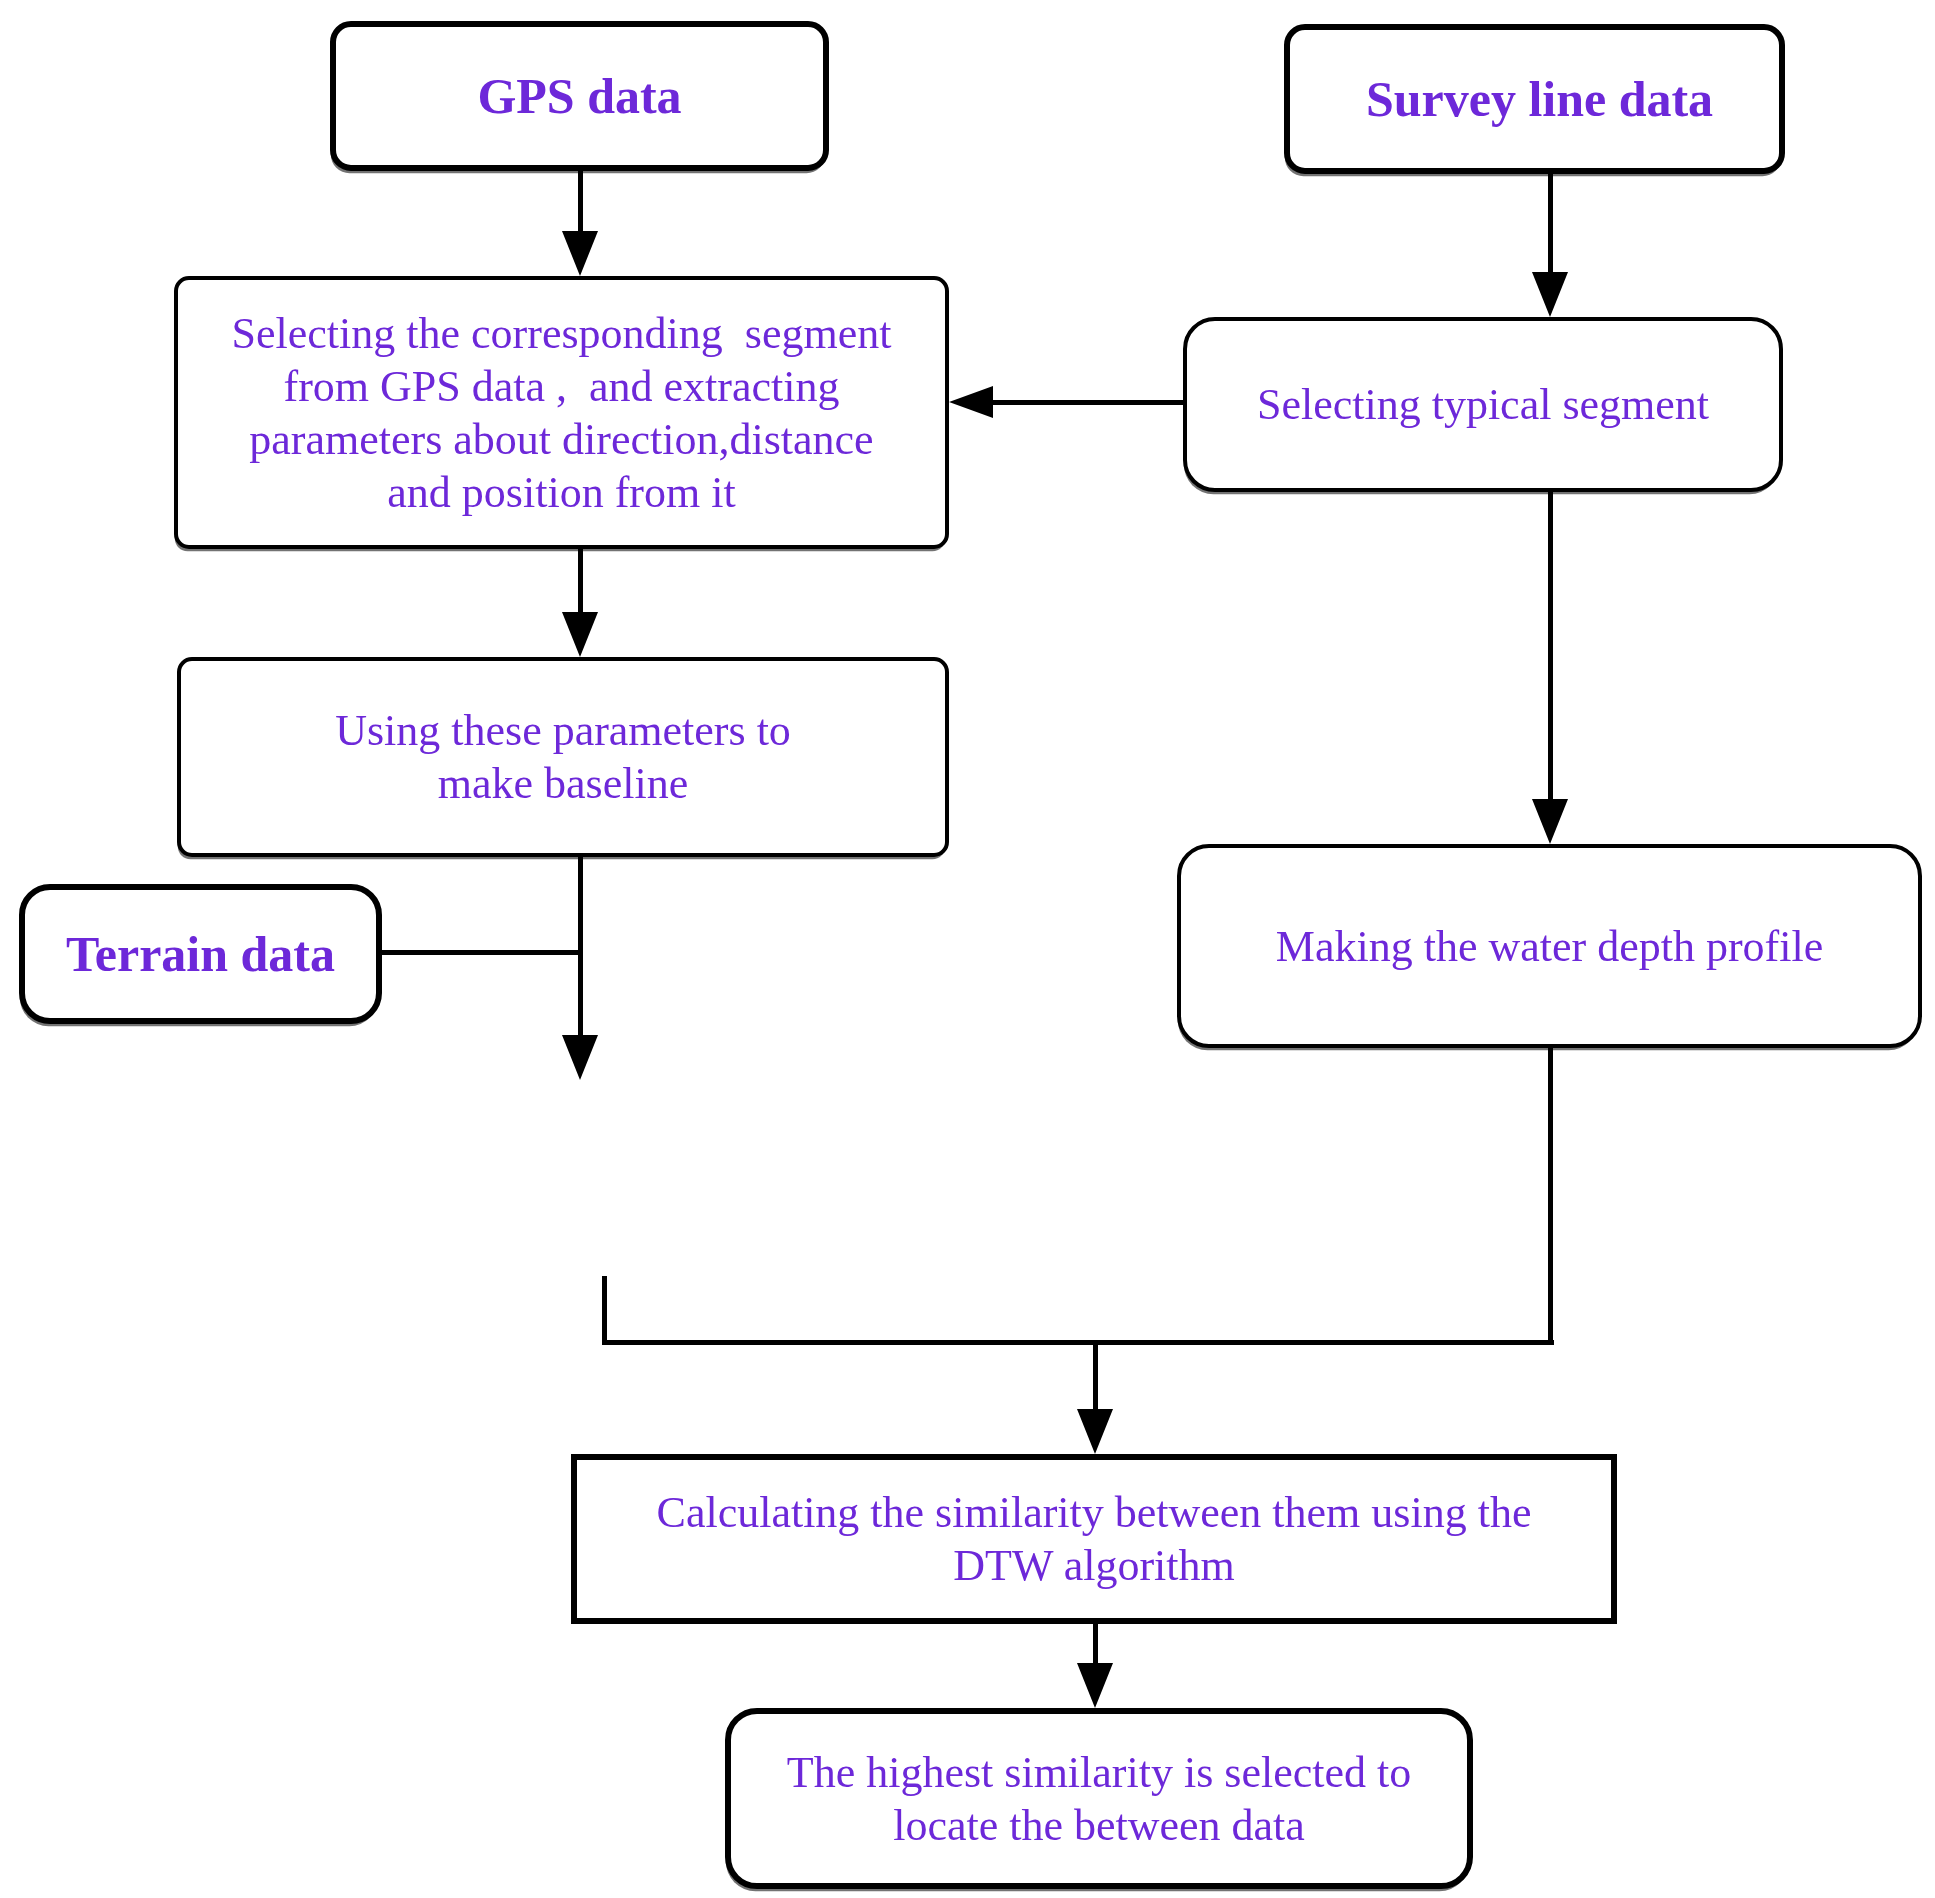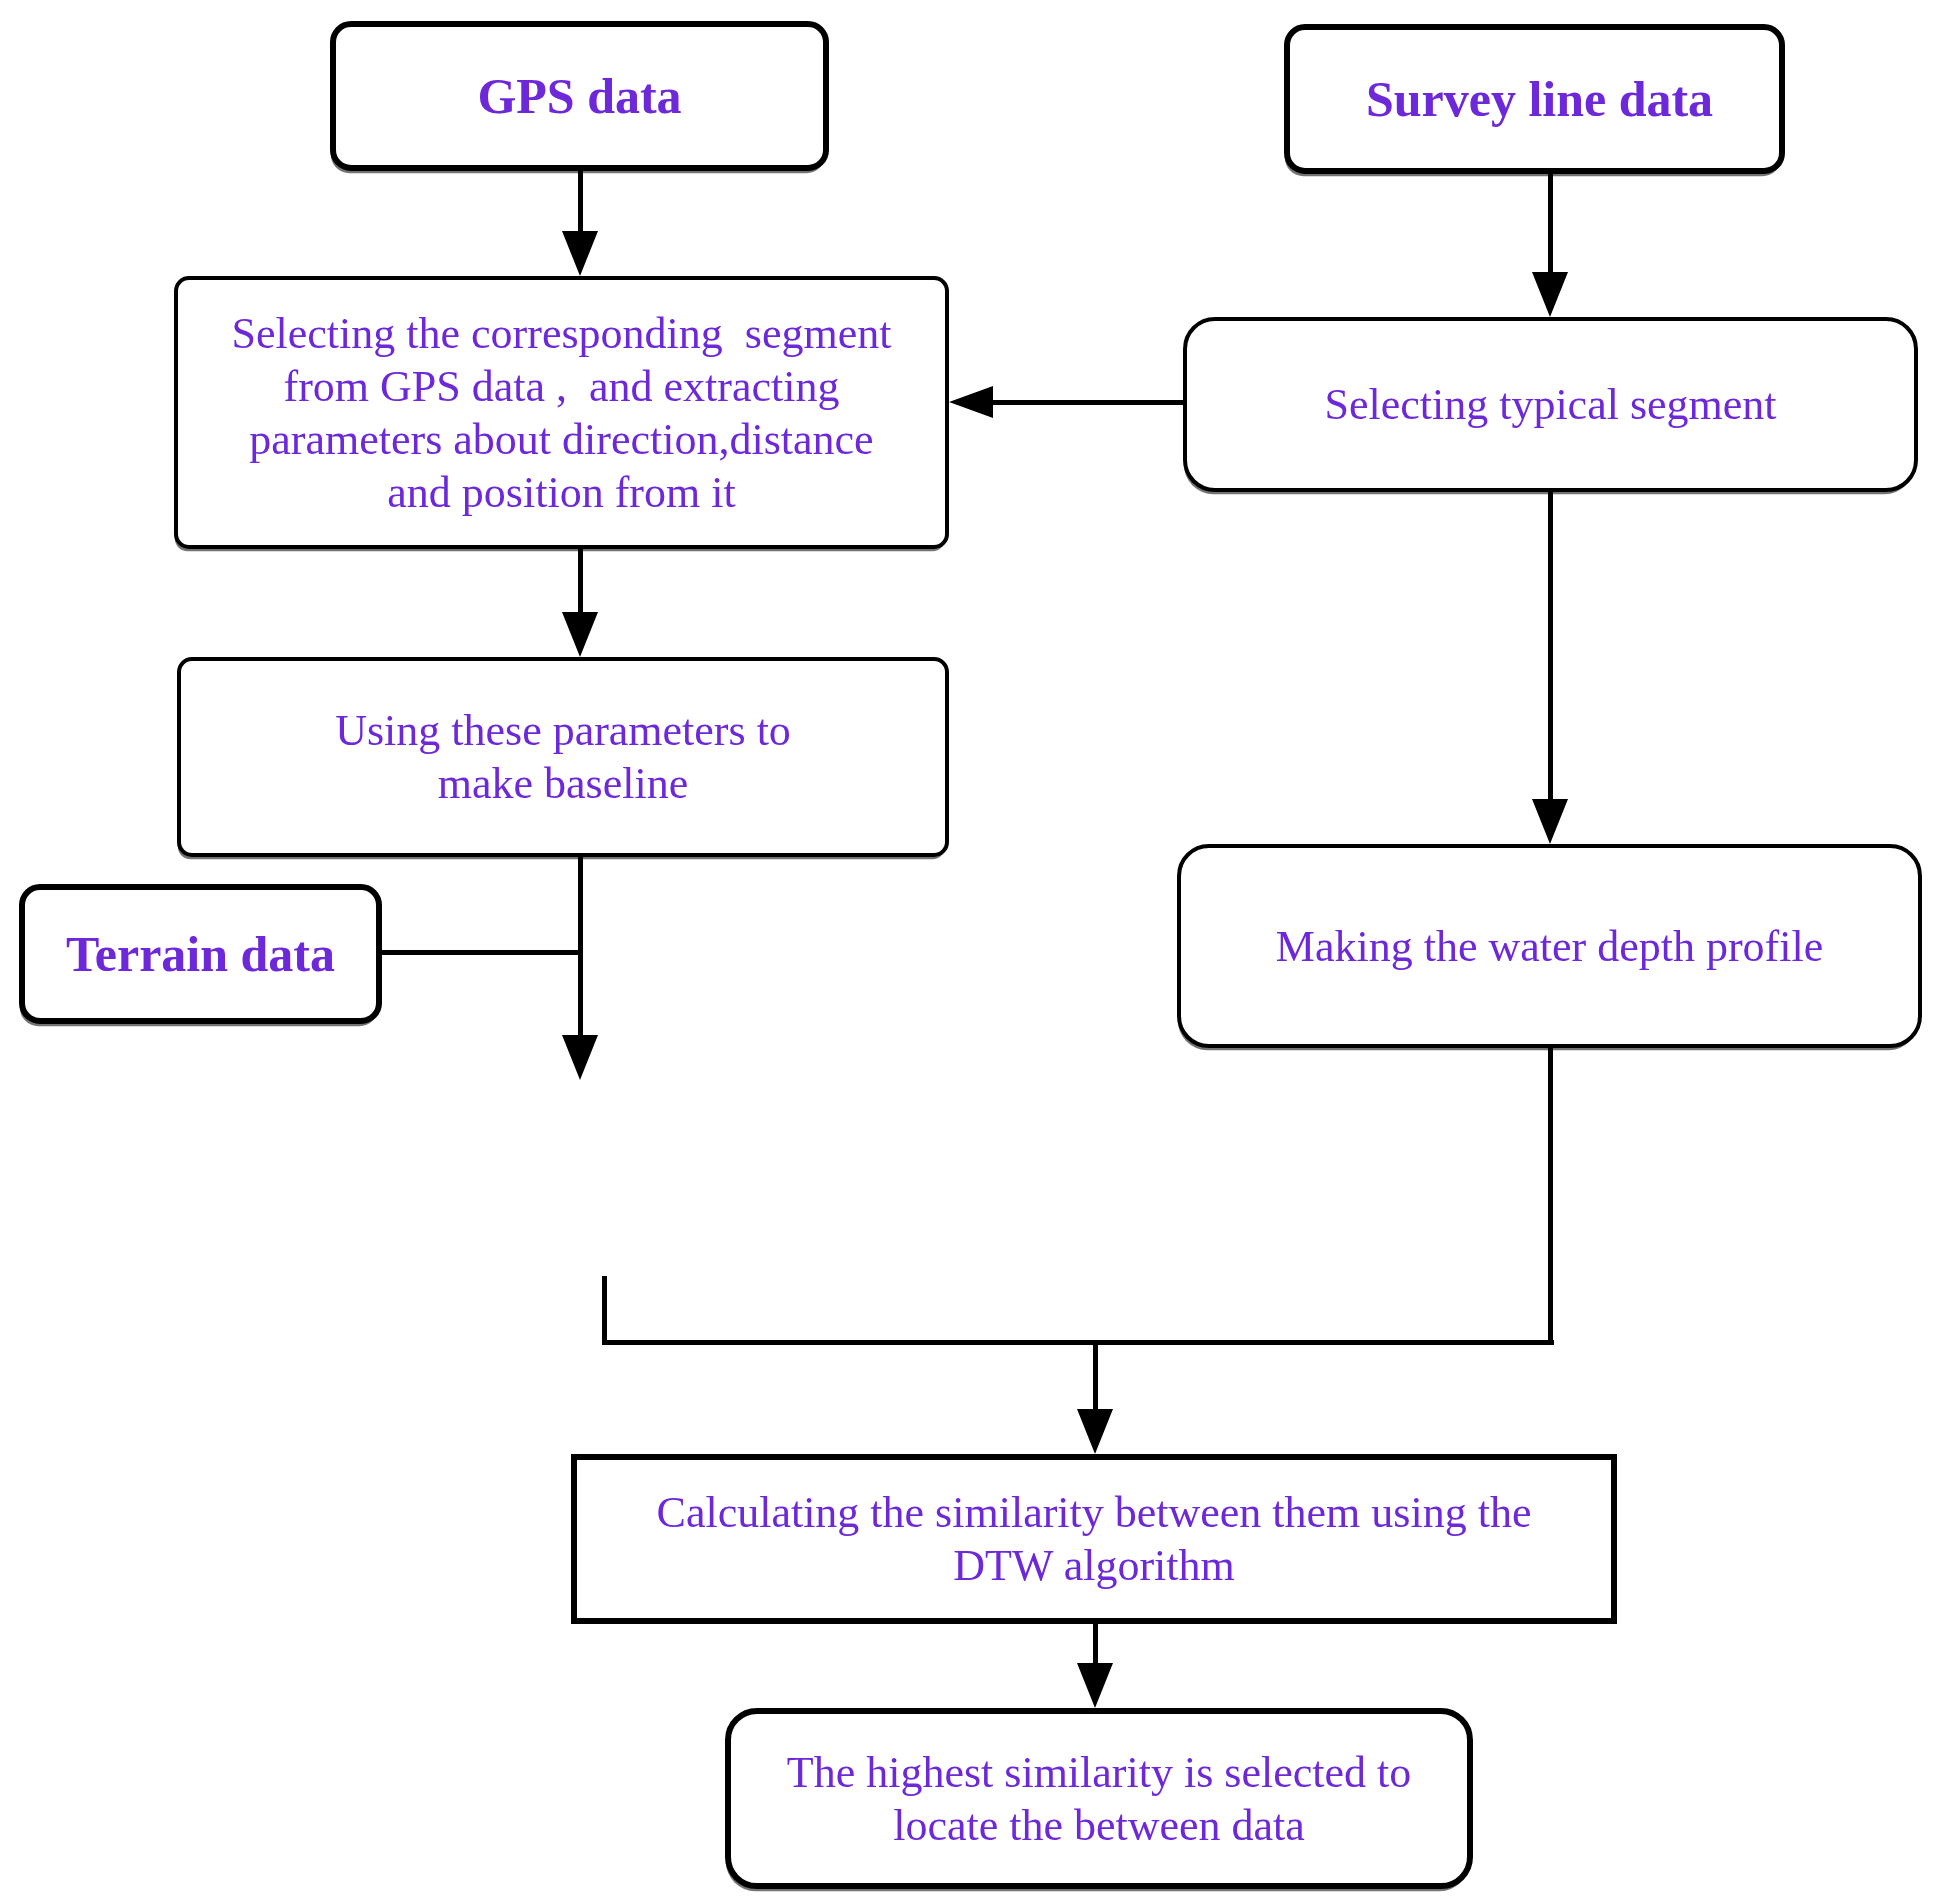--- a/index.html
+++ b/index.html
@@ -68,30 +68,30 @@
     <div class="line">Survey line data</div>
   </div>
 
   <div class="node" style="left:174px; top:276px; width:775px; height:273px;">
     <div class="line">Selecting the corresponding  segment</div>
     <div class="line">from GPS data ,  and extracting</div>
     <div class="line">parameters about direction,distance</div>
     <div class="line">and position from it</div>
   </div>
 
-  <div class="node" style="left:1183px; top:317px; width:735px; height:175px; border-radius:32px;justify-content:center;">
+  <div class="node" style="left:1183px; top:317px; width:600px; height:175px; border-radius:32px;justify-content:center;">
     <div class="line">Selecting typical segment</div>
   </div>
 
   <div class="node" style="left:177px; top:657px; width:772px; height:200px;">
     <div class="line">Using these parameters to</div>
     <div class="line">make baseline</div>
   </div>
 
-  <div class="node title" style="left:19px; top:884px; width:363px; height:140px; border-radius:21px;">
+  <div class="node title" style="left:19px; top:884px; width:363px; height:140px; border-radius:31px;">
     <div class="line">Terrain data</div>
   </div>
 
 
   <div class="node" style="left:1177px; top:844px; width:745px; height:204px; border-radius:32px;">
     <div class="line">Making the water depth profile</div>
   </div>
 
   <div class="node sharp" style="left:571px; top:1454px; width:1046px; height:170px;">
     <div class="line">Calculating the similarity between them using the</div>

